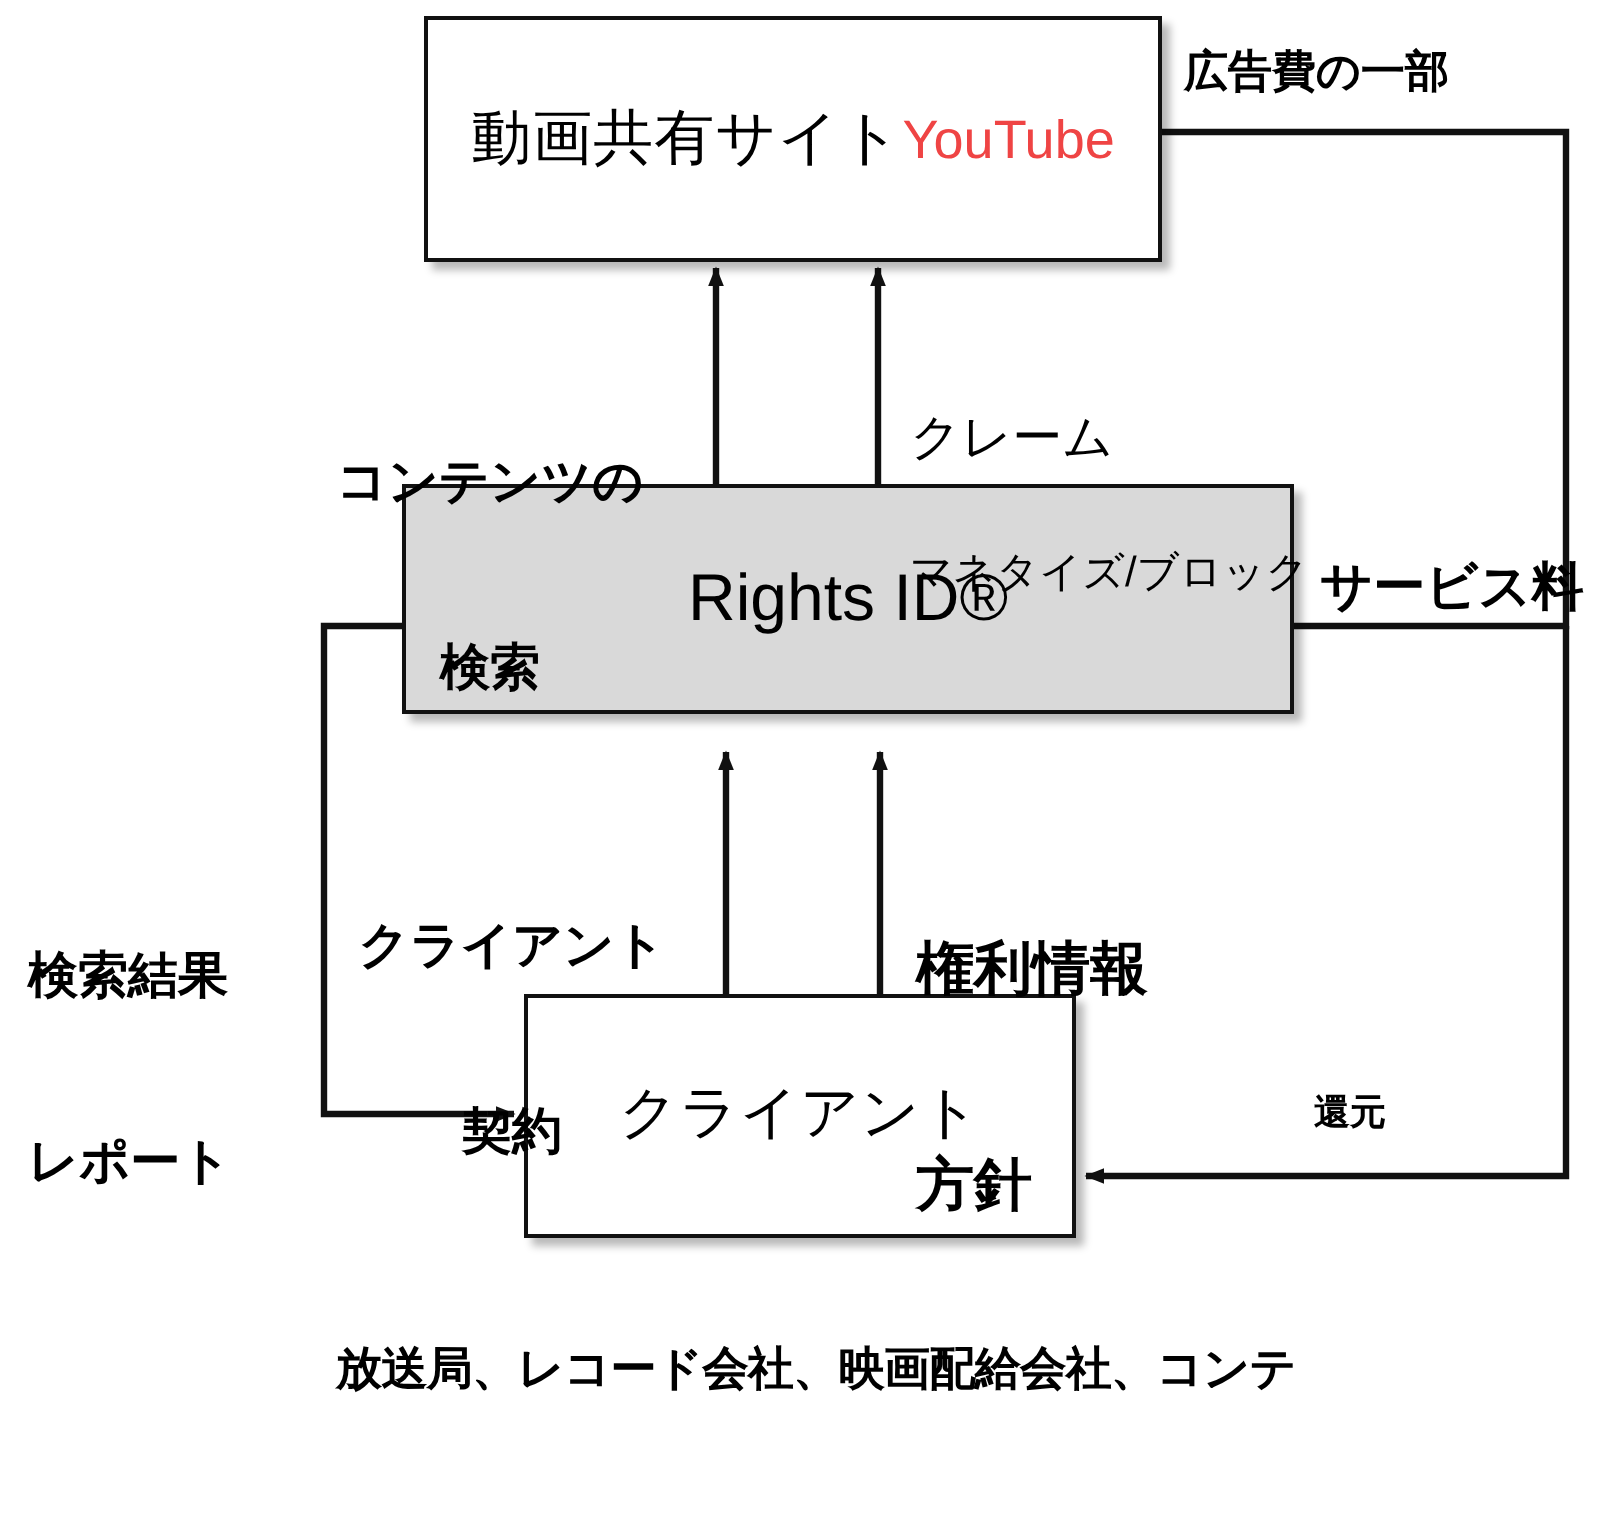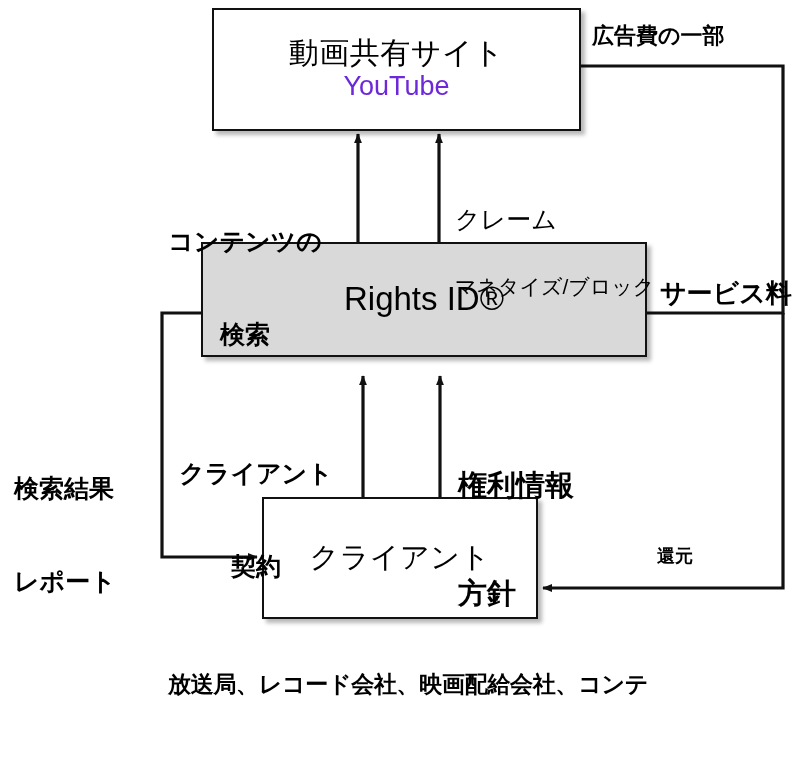--- a/index.html
+++ b/index.html
@@ -20,38 +20,38 @@
     left: 0; top: 0;
     width: 808px;
     height: 760px;
   }
   .node {
     position: absolute;
     box-sizing: border-box;
     border: 2px solid #111111;
     box-shadow: 4px 4px 4px rgba(0,0,0,0.28);
     display: flex;
-    flex-direction: column;
+    flex-direction: row;
     align-items: center;
     justify-content: center;
     text-align: center;
     z-index: 3;
   }
   .node.white { background: #ffffff; }
   .node.gray  { background: #d9d9d9; }
 
   .node-title-jp {
     font-size: 30px;
     color: #000;
     line-height: 1.1;
     letter-spacing: 0.5px;
   }
   .node-title-en {
     font-size: 27px;
-    color: #6d28d9;
+    color: #ef4444;
     line-height: 1.15;
     margin-top: 2px;
   }
   .node-title-lat {
     font-size: 33px;
     color: #000;
     line-height: 1.1;
   }
   .node-title-mid {
     font-size: 29px;

